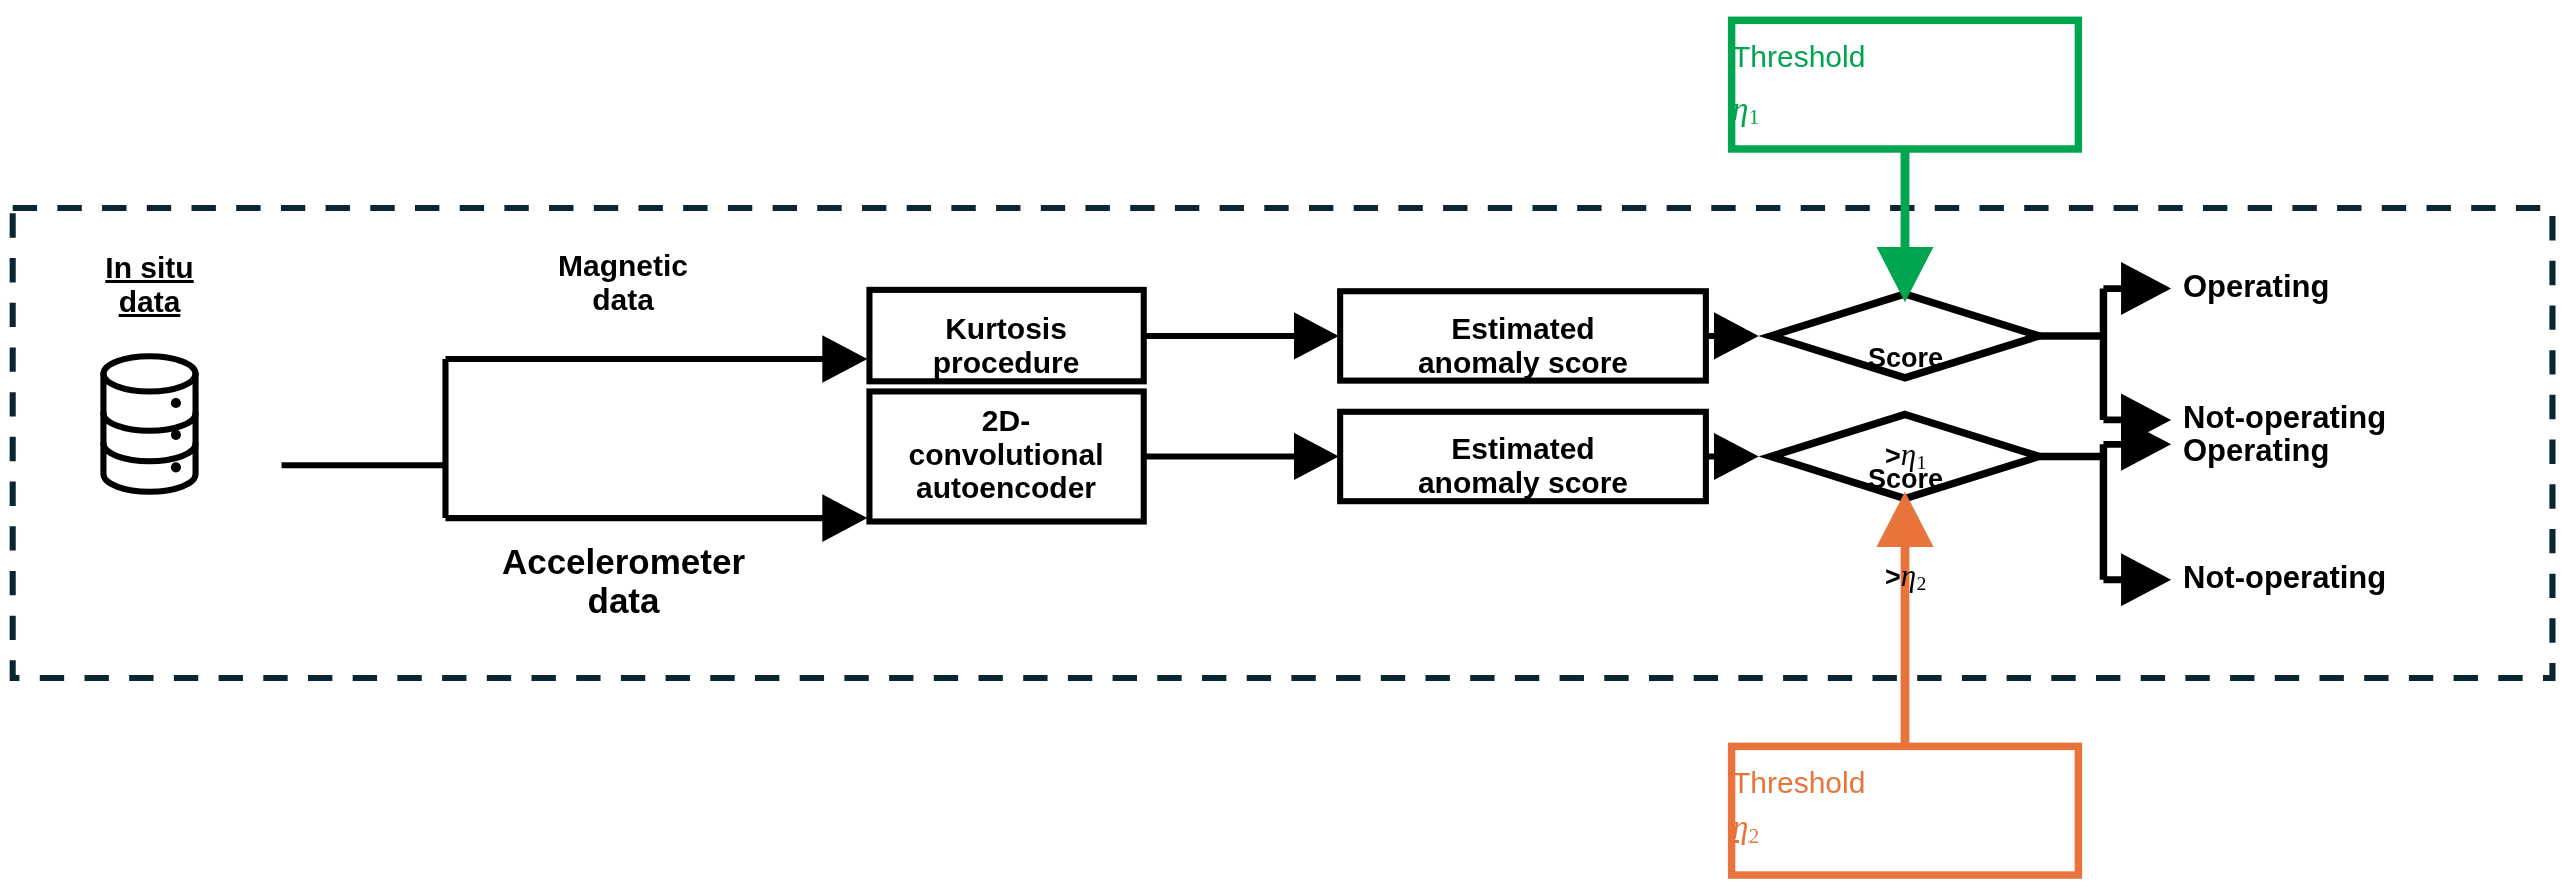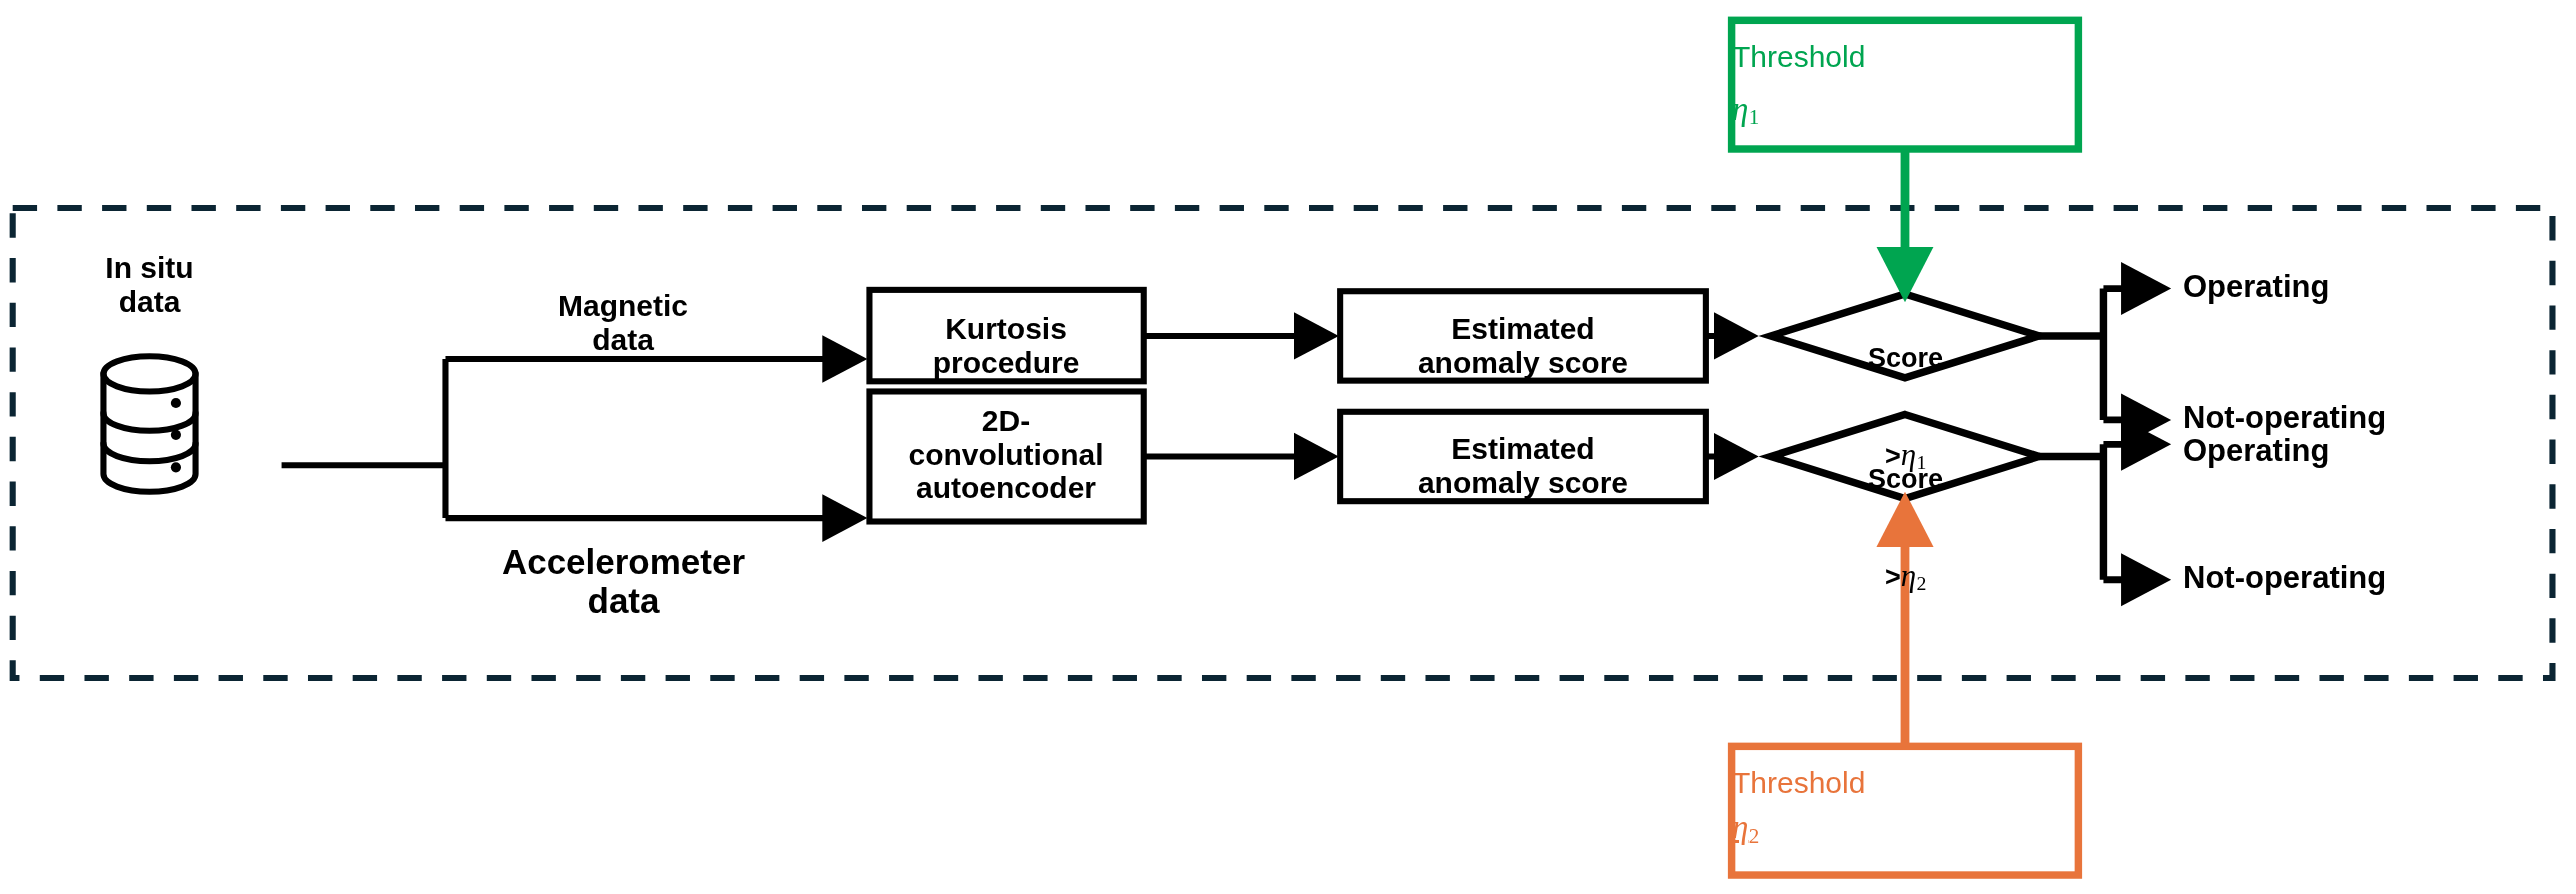--- a/index.html
+++ b/index.html
@@ -155,24 +155,24 @@
     <g stroke="#00A550" stroke-width="13" fill="none" marker-end="url(#ah-green)">
       <path d="M2812,220 L2812,424"></path>
     </g>
 
     <rect x="2556" y="1102" width="512" height="190" fill="#ffffff" stroke="#E8743B" stroke-width="11"></rect>
     <g stroke="#E8743B" stroke-width="13" fill="none" marker-end="url(#ah-orange)">
       <path d="M2812,1102 L2812,748"></path>
     </g>
   </svg>
 
-  <div class="lbl" style="left:75px; top:251px; width:149px; font-size:30px;">In situ
+  <div class="lbl" style="left:75px; top:251px; width:149px; font-size:30px;text-decoration:underline;">In situ
 data</div>
 
-  <div class="lbl" style="left:474px; top:249px; width:298px; font-size:30px;margin-top:40px;">Magnetic
+  <div class="lbl" style="left:474px; top:249px; width:298px; font-size:30px;">Magnetic
 data</div>
 
   <div class="lbl" style="left:434px; top:542px; width:379px; font-size:35px;">Accelerometer
 data</div>
 
   <div class="lbl" style="left:869px; top:312px; width:274px; font-size:30px;">Kurtosis
 procedure</div>
 
   <div class="lbl" style="left:869px; top:404px; width:274px; font-size:30px;">2D-
 convolutional

